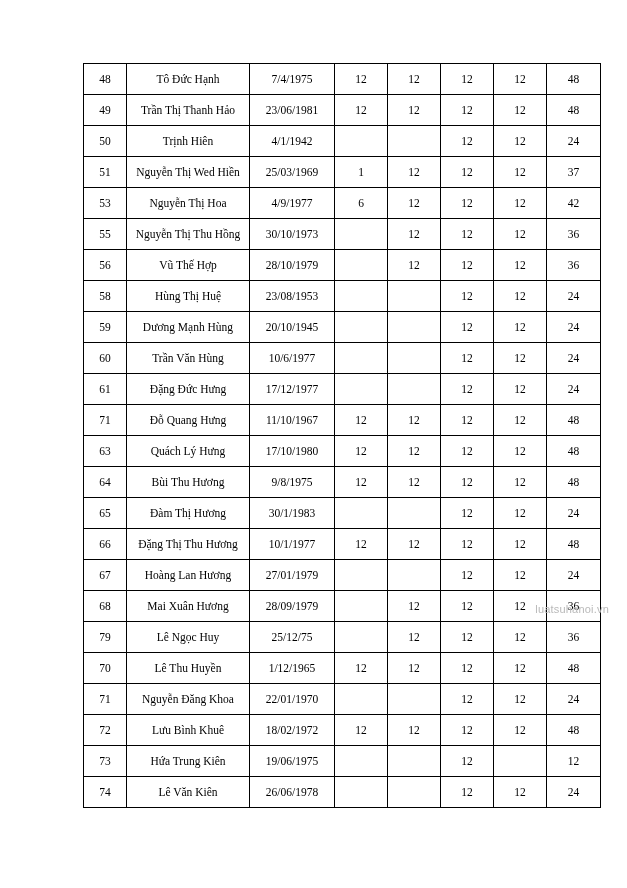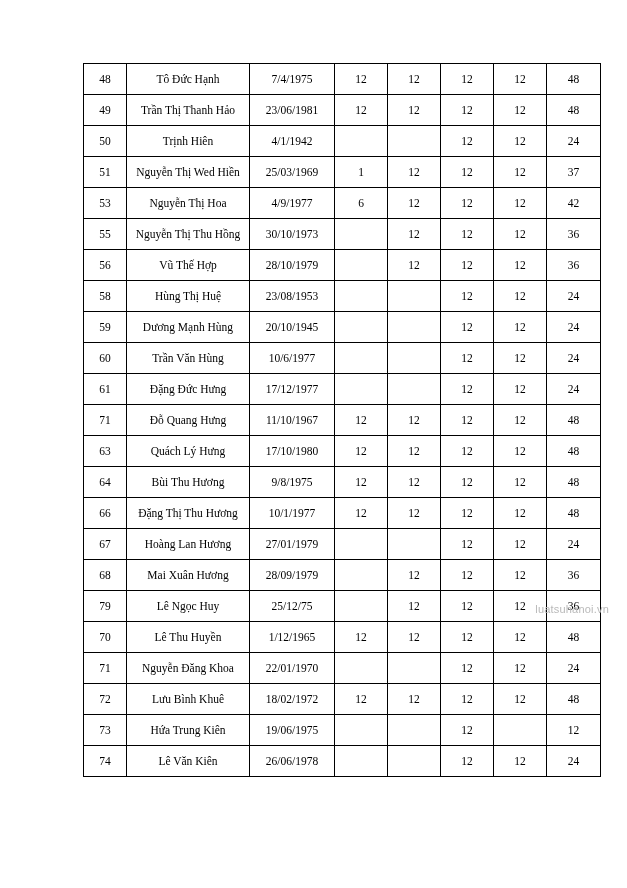--- a/index.html
+++ b/index.html
@@ -205,20 +205,30 @@
             <td class="c-idx">64</td>
             <td class="c-name">Bùi Thu Hương</td>
             <td class="c-dob">9/8/1975</td>
             <td class="c-n1">12</td>
             <td class="c-n2">12</td>
             <td class="c-n3">12</td>
             <td class="c-n4">12</td>
             <td class="c-tot">48</td>
           </tr>
           <tr>
+            <td class="c-idx">65</td>
+            <td class="c-name">Đàm Thị Hương</td>
+            <td class="c-dob">30/1/1983</td>
+            <td class="c-n1"></td>
+            <td class="c-n2"></td>
+            <td class="c-n3">12</td>
+            <td class="c-n4">12</td>
+            <td class="c-tot">24</td>
+          </tr>
+          <tr>
             <td class="c-idx">66</td>
             <td class="c-name">Đặng Thị Thu Hương</td>
             <td class="c-dob">10/1/1977</td>
             <td class="c-n1">12</td>
             <td class="c-n2">12</td>
             <td class="c-n3">12</td>
             <td class="c-n4">12</td>
             <td class="c-tot">48</td>
           </tr>
           <tr>

